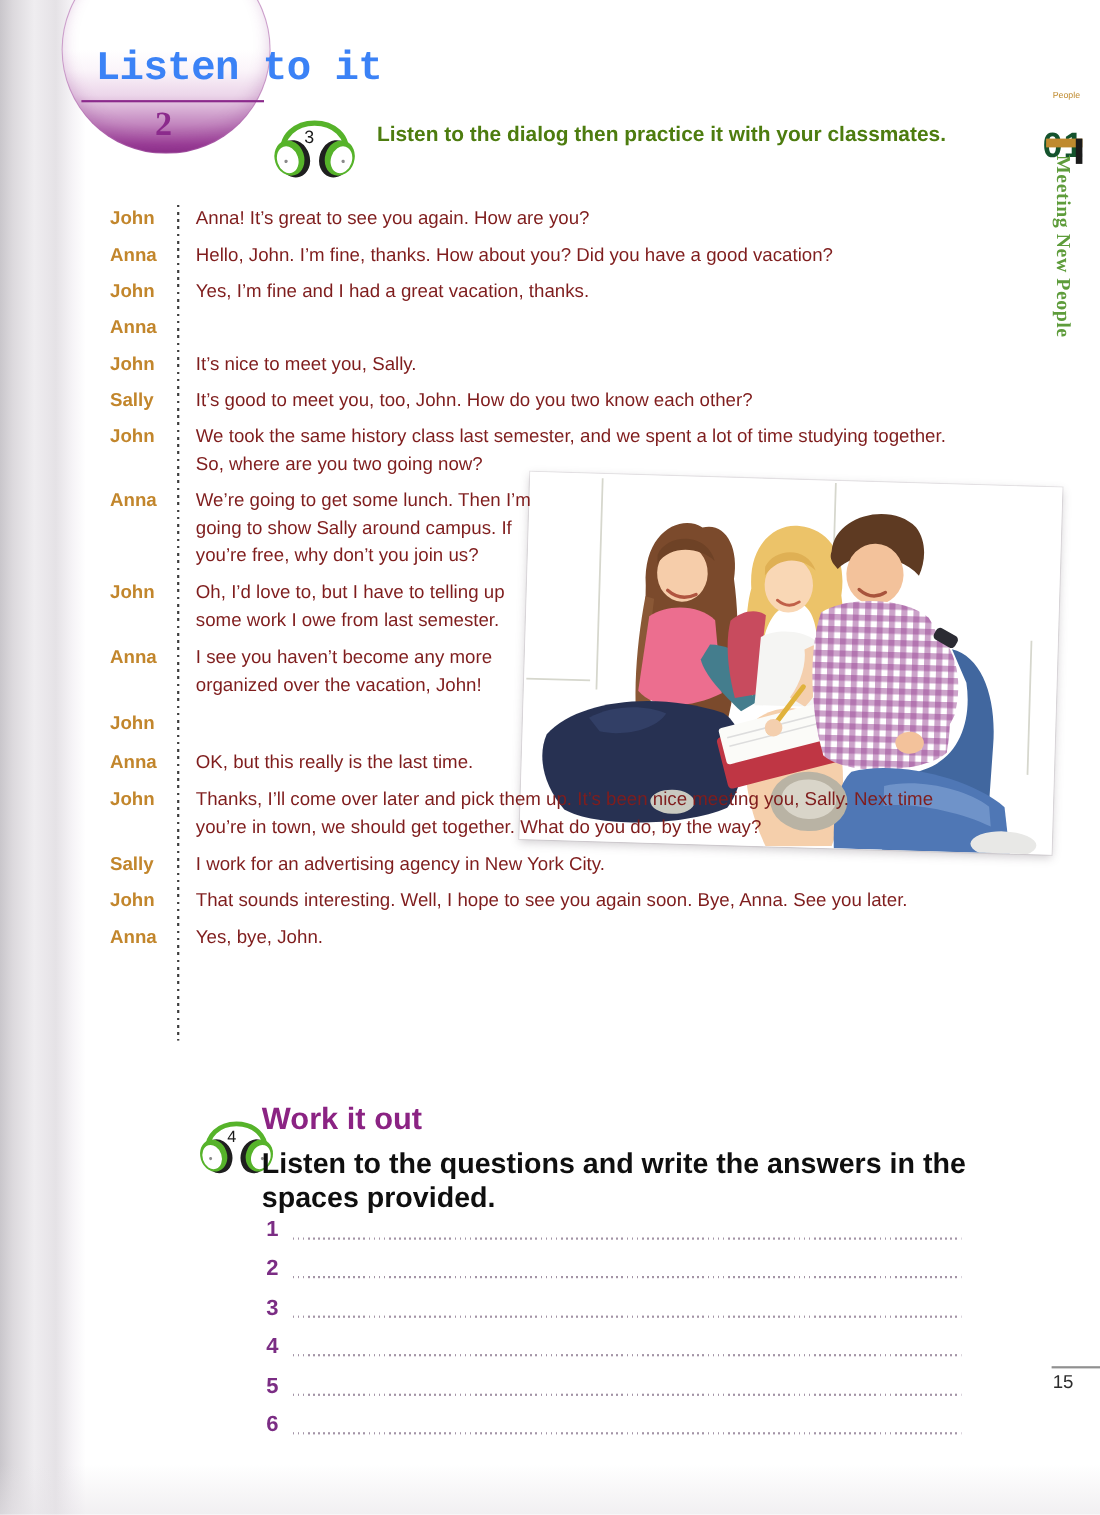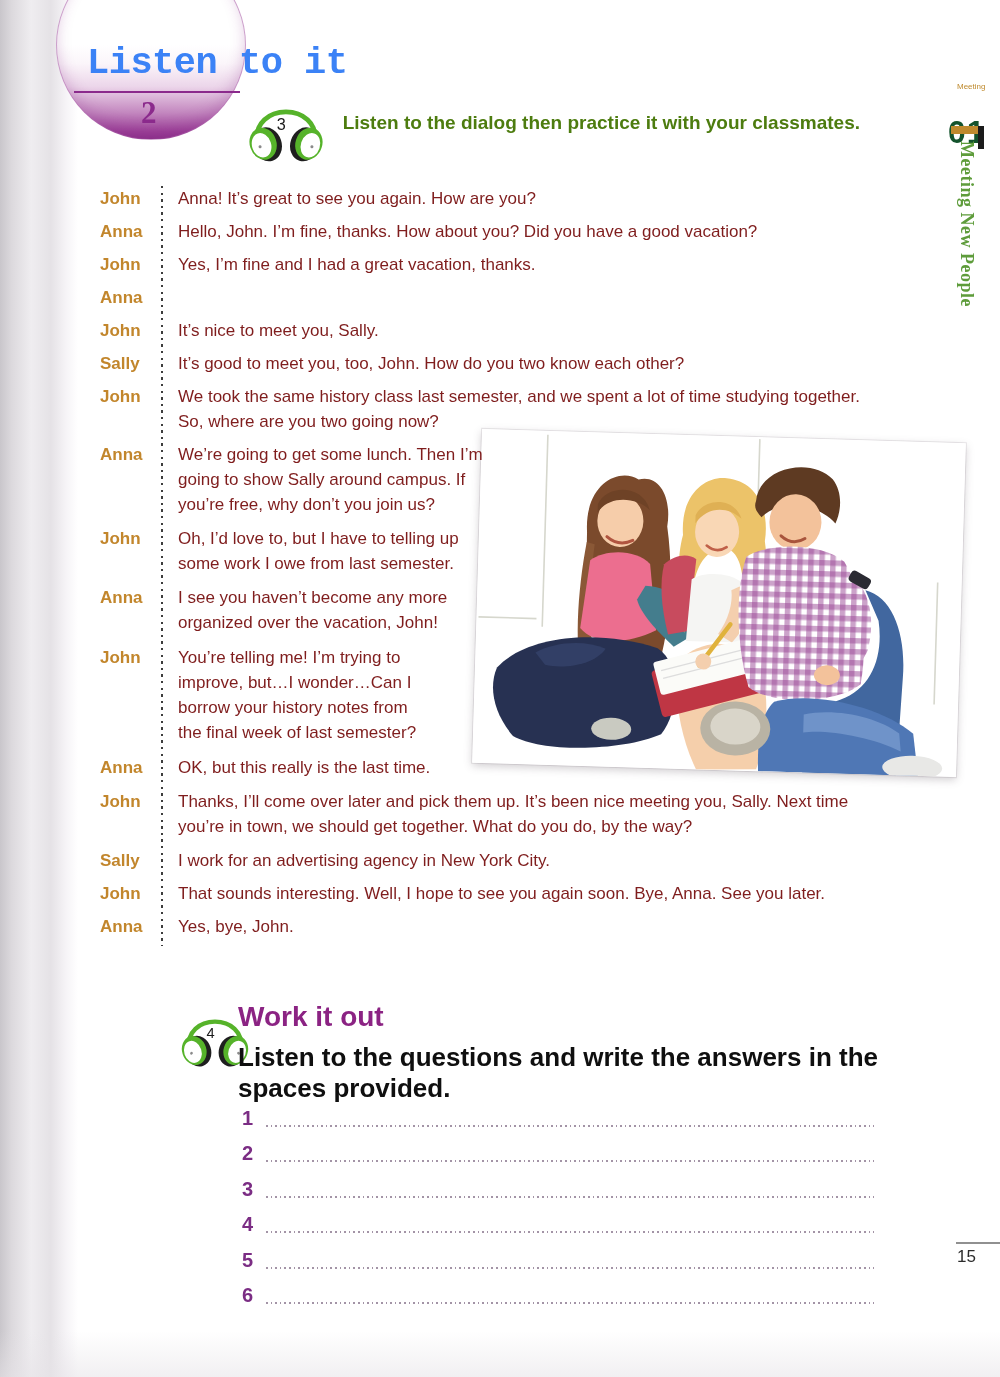--- a/index.html
+++ b/index.html
@@ -235,21 +235,20 @@
   <div class="dlg-row w300 mb9">
       <div class="dlg-speaker">John</div>
       <div class="dlg-text">Oh, I’d love to, but I have to telling up some work I owe from last semester.</div>
     </div>
   <div class="dlg-row w280 mb10">
       <div class="dlg-speaker">Anna</div>
       <div class="dlg-text">I see you haven’t become any more organized over the vacation, John!</div>
     </div>
   <div class="dlg-row w250 mb10">
       <div class="dlg-speaker">John</div>
-      <div class="dlg-text">You’re telling me! I’m trying to improve, but…I wonder…Can I borrow your history notes from the final week of last semester?</div>
     </div>
   <div class="dlg-row mb9">
       <div class="dlg-speaker">Anna</div>
       <div class="dlg-text">OK, but this really is the last time.</div>
     </div>
   <div class="dlg-row mb9">
       <div class="dlg-speaker">John</div>
       <div class="dlg-text">Thanks, I’ll come over later and pick them up. It’s been nice meeting you, Sally. Next time you’re in town, we should get together. What do you do, by the way?</div>
     </div>
   <div class="dlg-row">
@@ -307,20 +306,20 @@
   <div class="answer-row">
       <div class="answer-num">5</div>
       <div class="answer-line"></div>
     </div>
   <div class="answer-row">
       <div class="answer-num">6</div>
       <div class="answer-line"></div>
     </div>
 </div>
 
-<div class="chapter-label">Meeting</div>
+<div class="chapter-label">People</div>
 <div class="chapter-number">01</div>
 <div class="chapter-bar"></div>
 <div class="chapter-bar-black"></div>
 <div class="chapter-title-vert">Meeting New People</div>
 
 <div class="pageno-line"></div>
 <div class="pageno">15</div>
 
 </body></html>

